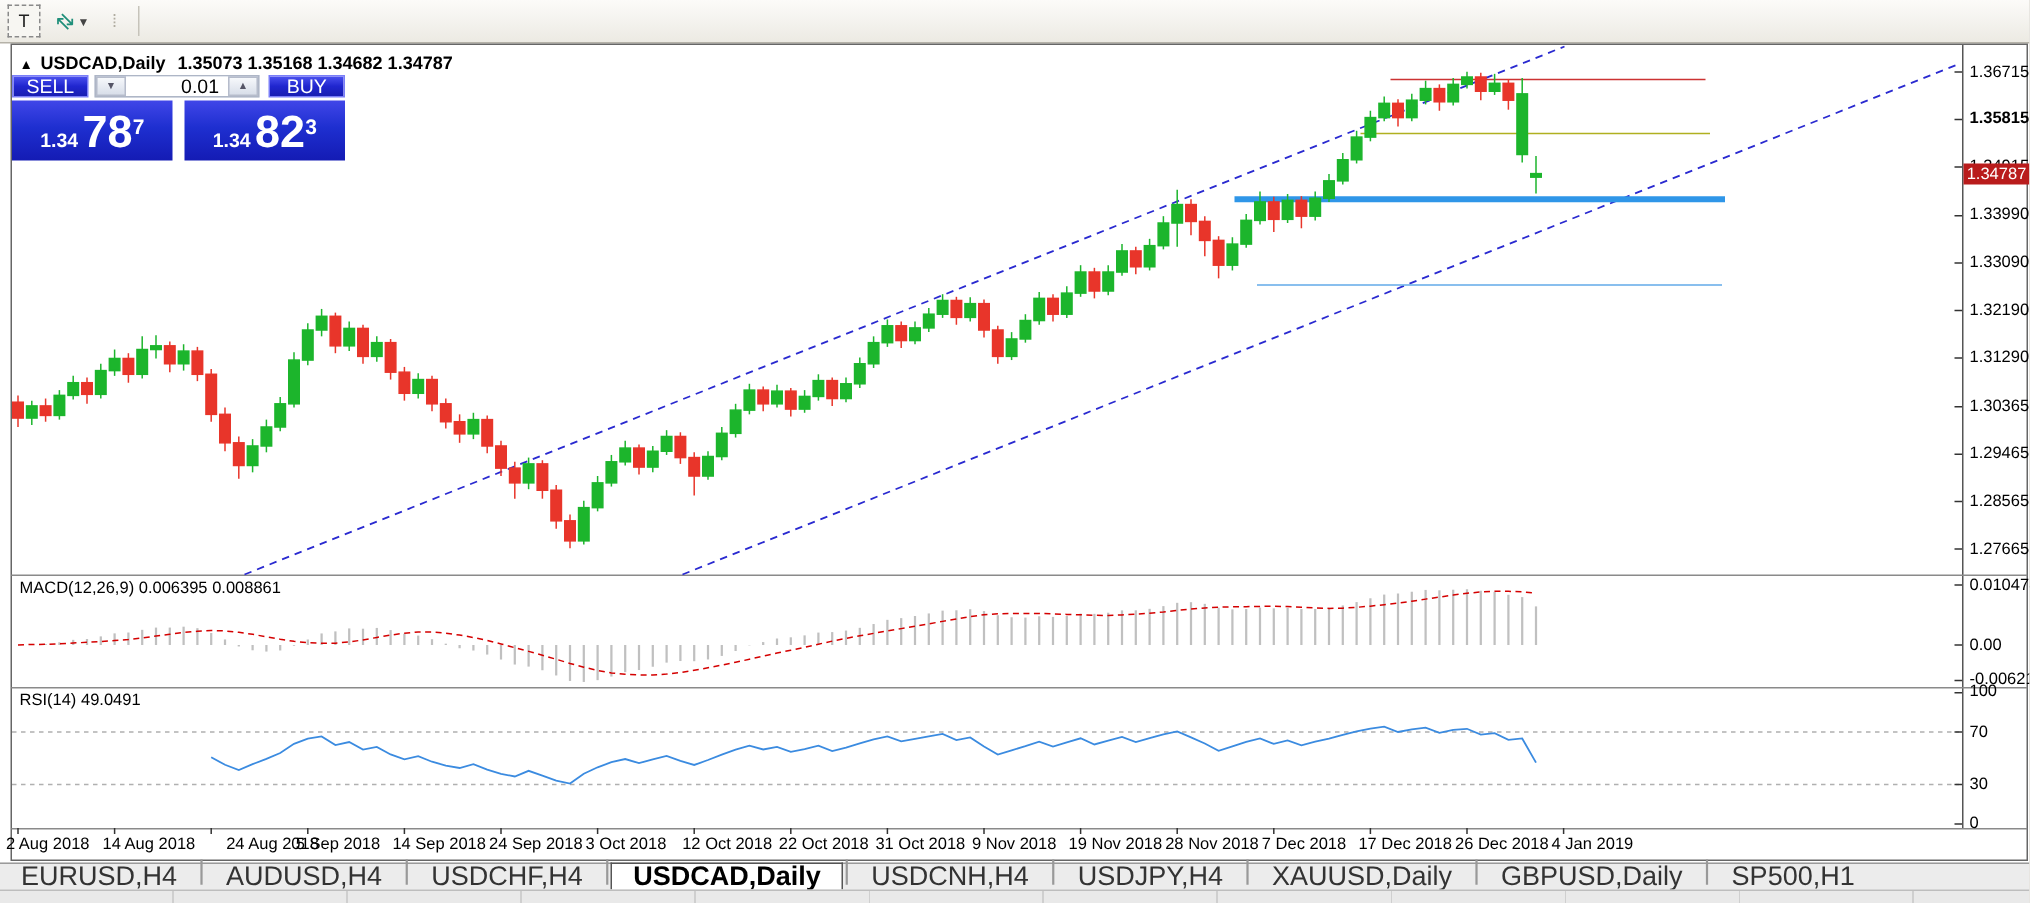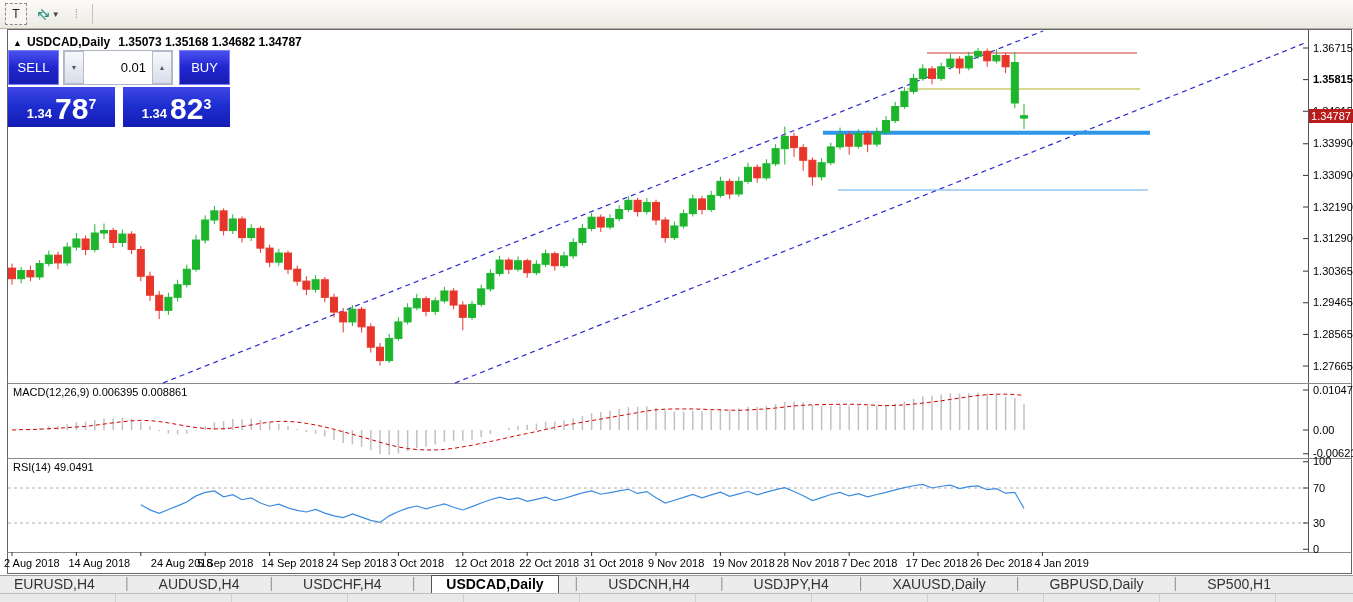--- a/index.html
+++ b/index.html
@@ -15,38 +15,38 @@
   .tf-btn.active{background:#fdfdfd;border:1px solid #96958f;box-shadow:inset 0 0 0 1px #fff;}
   .toolbar-sep{width:1px;height:20px;background:#c6c3ba;margin-left:8px;}
   #gfx{position:absolute;left:0;top:0;}
   .axis-label{position:absolute;font-size:11px;color:#000;white-space:nowrap;}
   #title-row{position:absolute;left:13px;top:35px;font-size:12px;color:#000;z-index:5;}
   #title-row .tri{font-size:9px;margin-right:5px;}
   #title-row .sym{font-weight:700;margin-right:8px;}
   #title-row .ohlc{font-weight:600;}
   
   #trade{position:absolute;left:8px;top:50px;width:222px;z-index:6;}
-  #trade .row1{display:flex;height:35px;}
+  #trade .row1{display:flex;height:15px;}
   .order-btn{width:58px;background:linear-gradient(#4a50ee,#2026cf 50%,#181db2);border:1px solid #7a7ef8;color:#fff;font-size:13px;display:flex;align-items:center;justify-content:center;}
   .stepgrp{display:flex;margin-left:4px;margin-right:6px;border:1px solid #aeb6c6;background:#dde3ee;align-items:stretch;}
   .step-btn{width:18px;display:flex;align-items:center;justify-content:center;font-size:7px;color:#556;background:linear-gradient(#f6f8fb,#d8dee9);border:1px solid #b6bccb;}
   .vol-box{width:60px;border:none;background:#fff;font-size:13px;text-align:right;padding-right:6px;font-family:"Liberation Sans",sans-serif;}
   #trade .row2{display:flex;margin-top:2px;}
   .px-box{width:107px;height:40px;background:linear-gradient(#4046e8,#1e2fd0 45%,#141bb4);color:#fff;display:flex;align-items:flex-end;justify-content:center;padding-bottom:3px;box-sizing:border-box;}
   .px-box:first-child{margin-right:8px;}
   .px-small{font-size:13px;font-weight:700;margin-right:3px;margin-bottom:3px;}
   .px-big{font-size:30px;font-weight:700;line-height:30px;}
   .px-sup{font-size:14px;font-weight:700;margin-bottom:12px;}
   
   .ind-label{position:absolute;left:13px;font-size:11px;color:#000;z-index:5;}
   
   #price-tag{position:absolute;left:1309px;top:109px;width:44px;height:14px;background:#b91c1c;color:#fff;font-size:11px;text-align:center;line-height:14px;z-index:7;}
   
   
-  #tabs{position:absolute;left:0;top:575px;width:1353px;height:17px;background:#ececec;border-top:1px solid #9a9a9a;display:flex;align-items:flex-end;font-size:14px;gap:16px;}
+  #tabs{position:absolute;left:0;top:575px;width:1353px;height:17px;background:#ececec;border-top:1px solid #9a9a9a;display:flex;align-items:flex-end;font-size:18px;}
   .tab{padding:2px 14px 2px 14px;color:#333;height:13px;line-height:13px;}
   .tab.active{background:#fff;border:1px solid #555;border-bottom:none;font-weight:700;color:#000;}
   .tab-sep{color:#999;padding:2px 0;}
   #scrollstrip{position:absolute;left:0;top:593px;width:1353px;height:9px;background:#e9e9e9;border-top:1px solid #bdbdbd;background-image:repeating-linear-gradient(90deg,transparent 0 115px,#cfcfcf 115px 116px);}
 </style>
 </head>
 <body>
 
 <div id="app">
 

